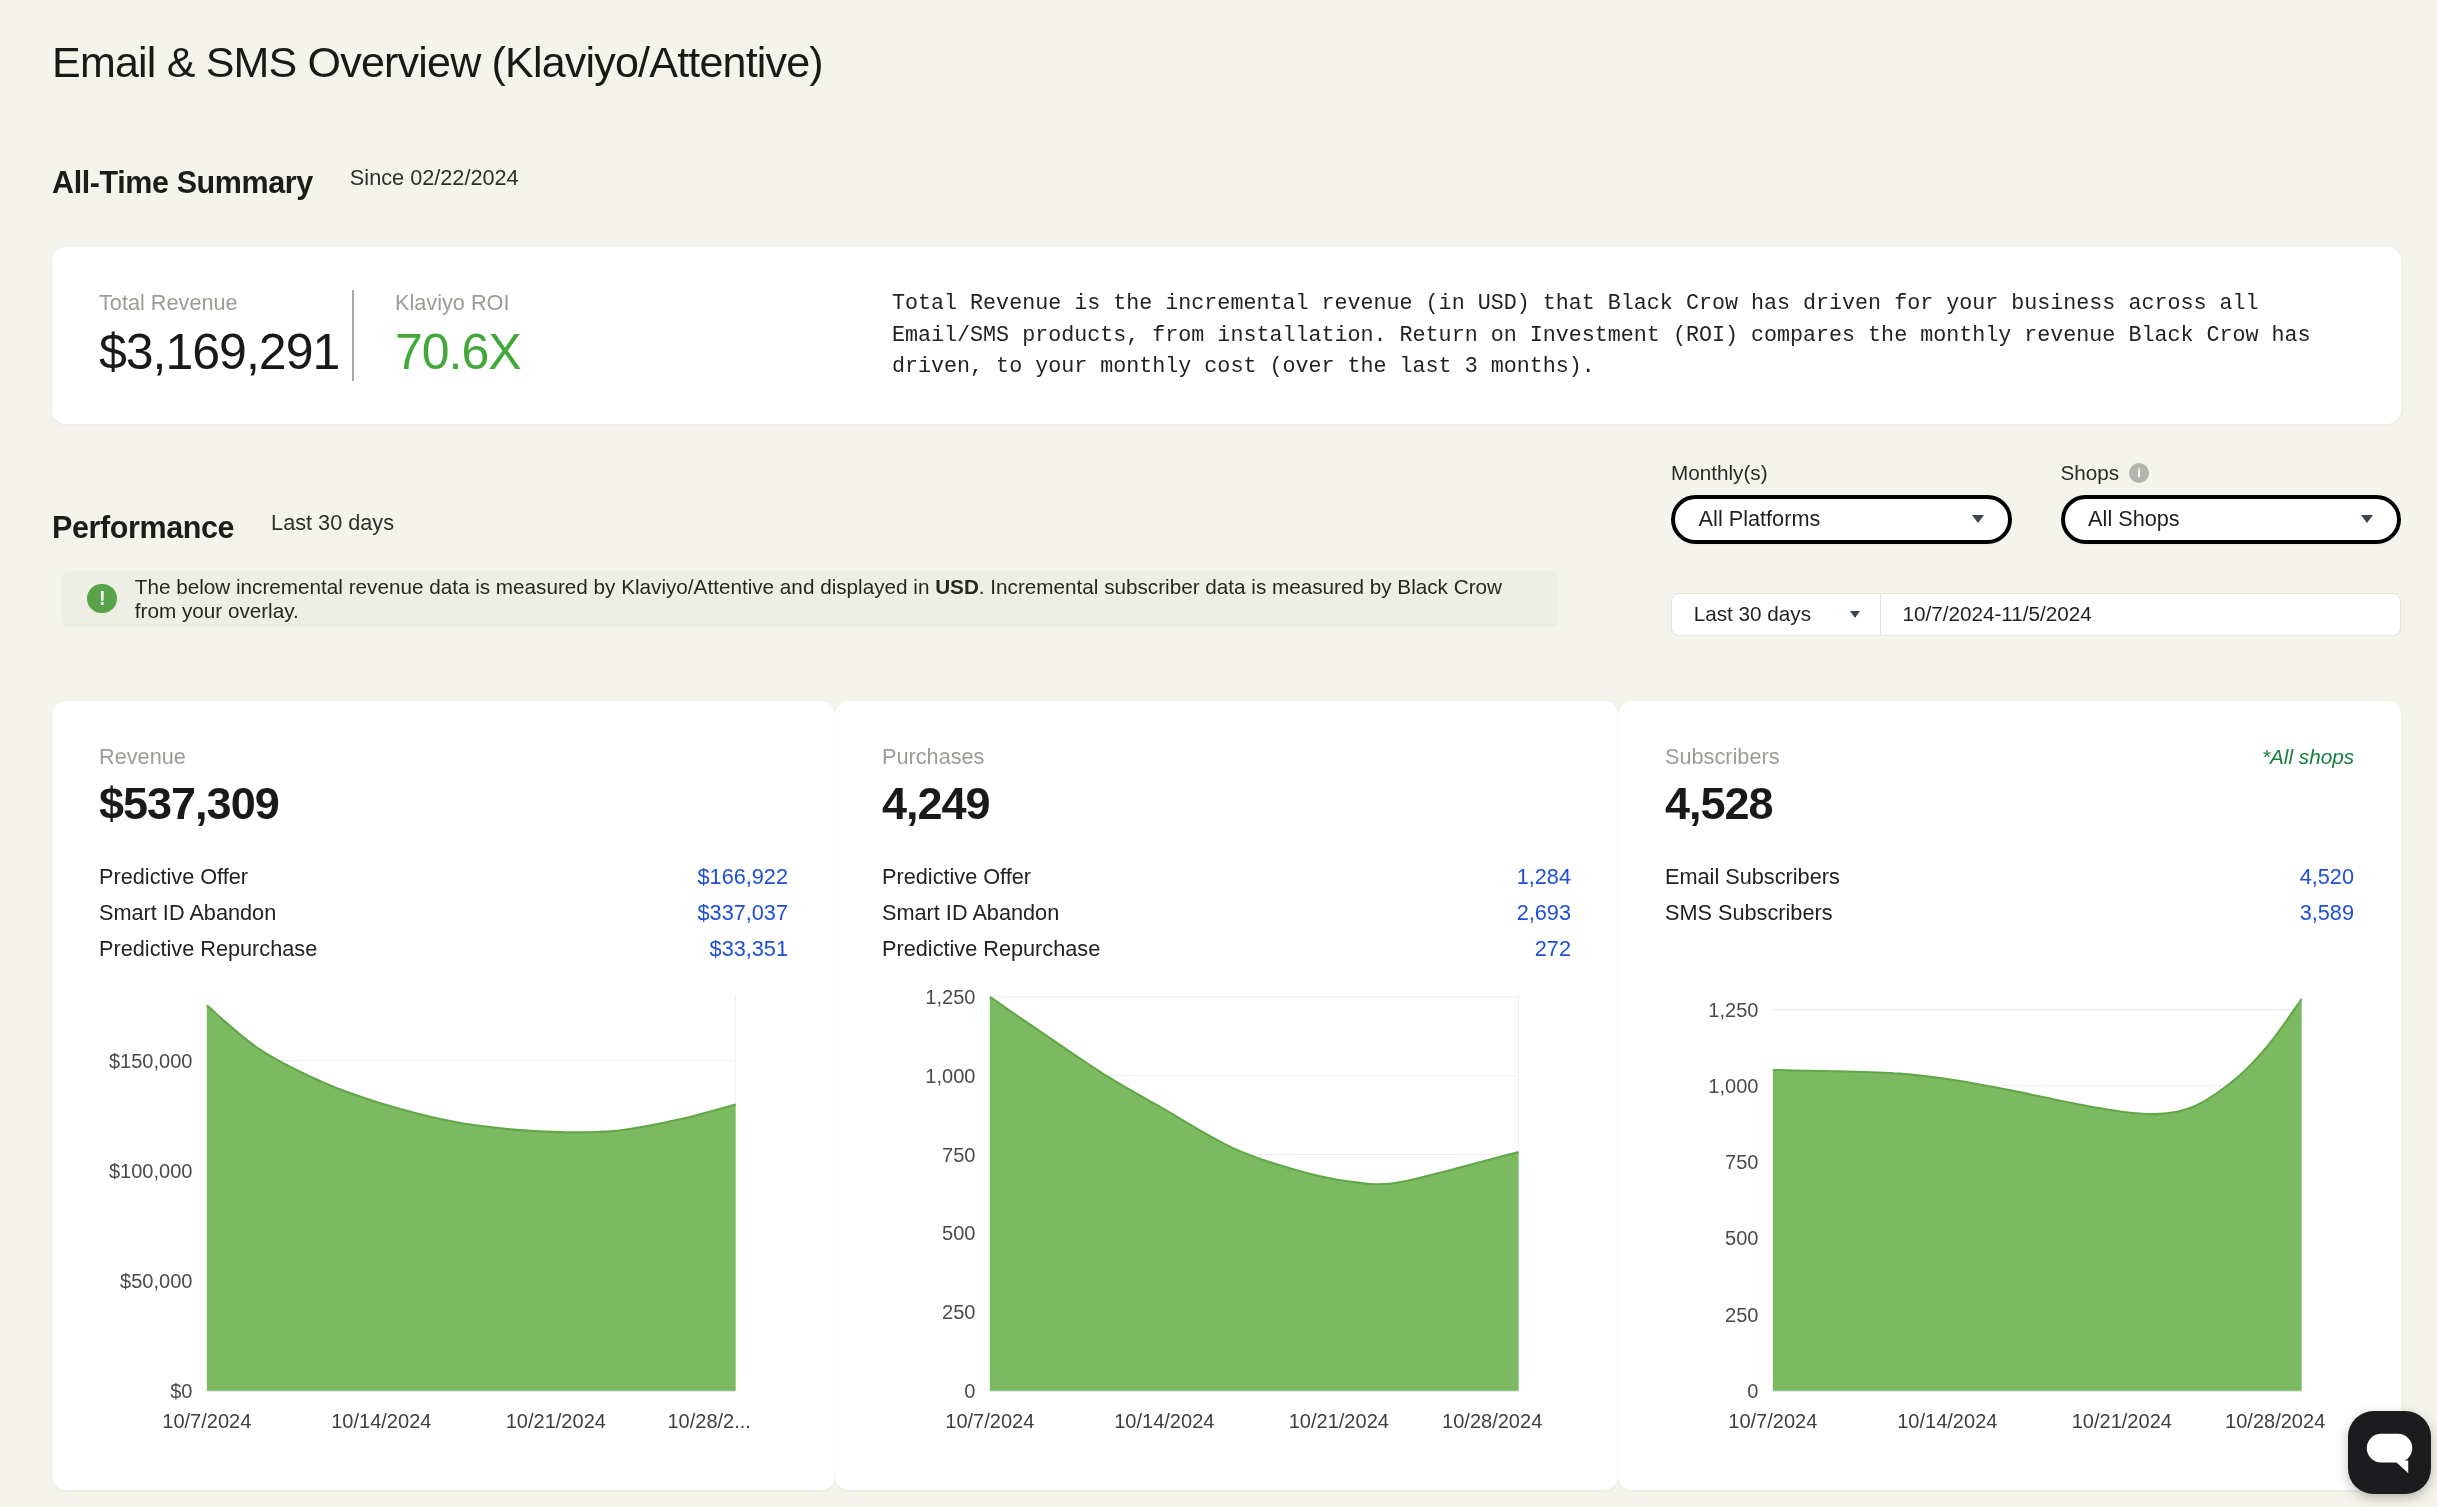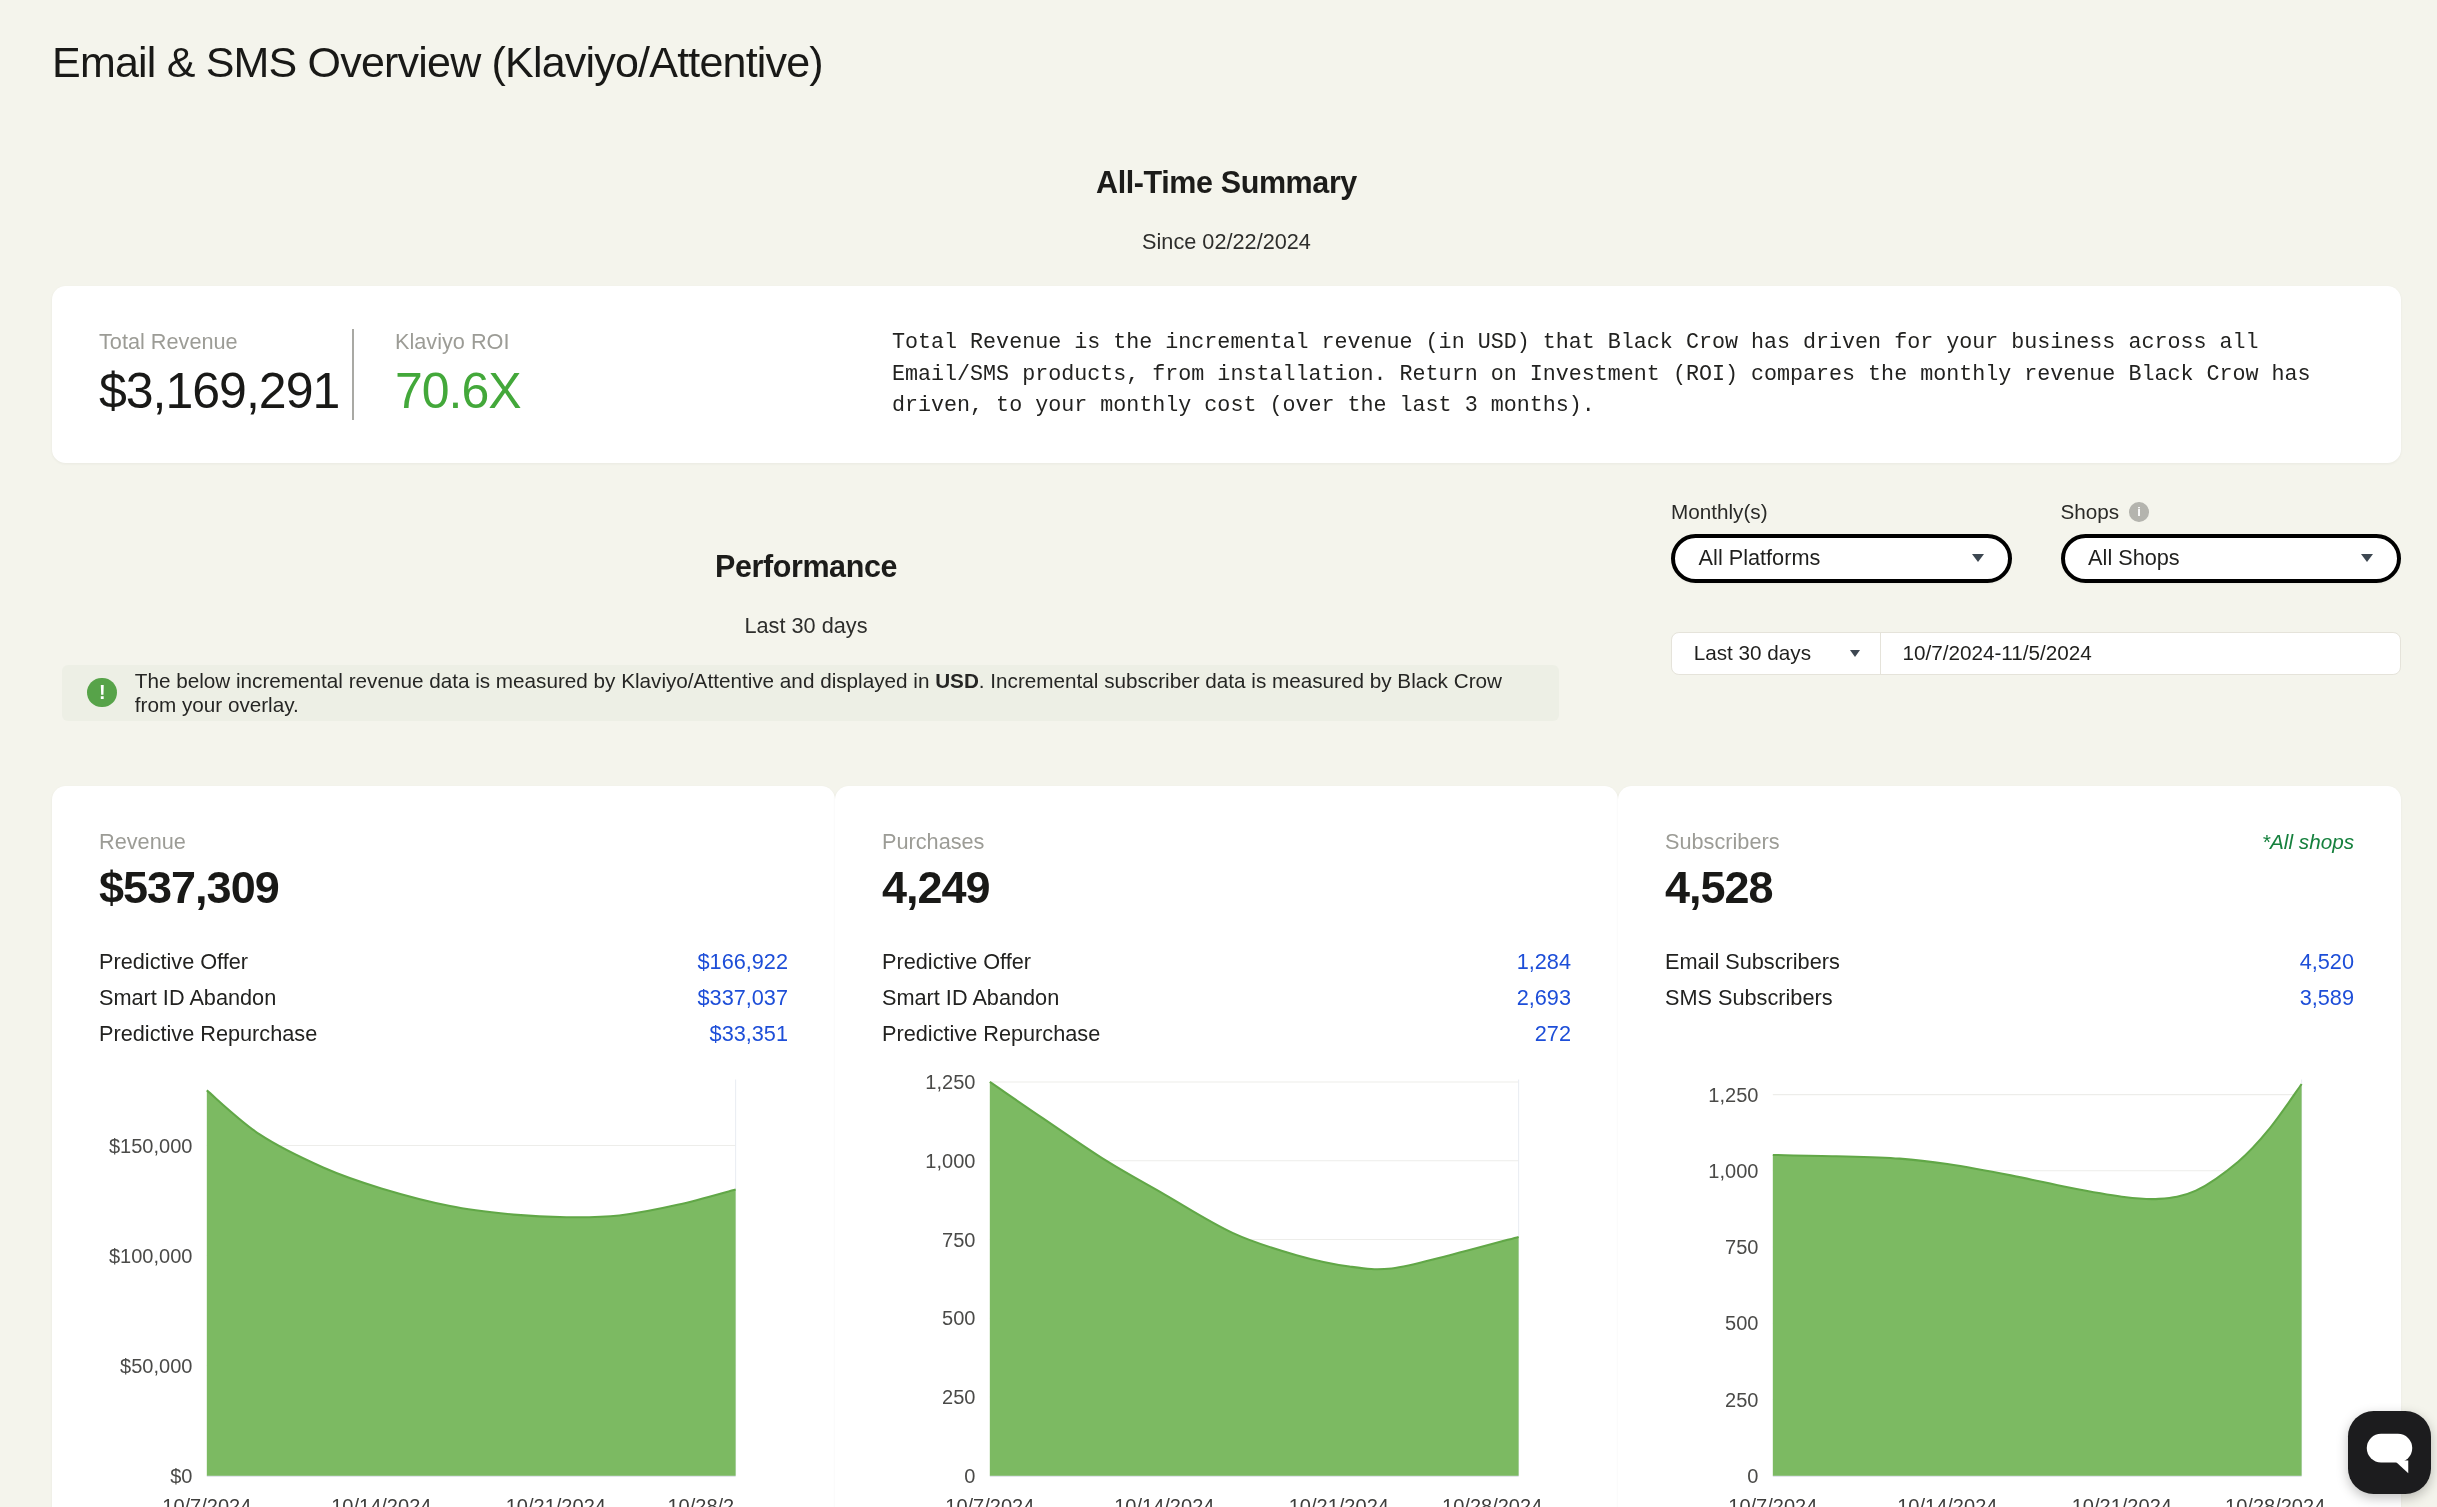--- a/index.html
+++ b/index.html
@@ -13,29 +13,29 @@
   .content { margin-left:52px; width:2349px; }
 
   
   .page-title {
     padding-top:35px;
     font-size:43px; font-weight:500; letter-spacing:-0.8px; color:#191917;
     line-height:55px;
   }
 
   
-  .section-head { display:flex; align-items:center; gap:29px;flex-direction:column; }
+  .section-head { display:flex; align-items:flex-start; gap:37px; }
   .section-head h2 { font-size:30.5px; font-weight:600; letter-spacing:-0.4px; color:#1c1c1a; }
   .section-sub { font-size:21.7px; color:#2e2e2c; }
 
   .alltime-head { margin-top:75px; }
 
   
   .summary-card {
-    margin-top:31px; height:177px; width:100%;
+    margin-top:47px; height:177px; width:100%;
     background:#ffffff; border-radius:13.8px;
     box-shadow:0 1px 3px rgba(40,40,30,0.05);
     display:flex; align-items:center; padding:0 47px;
   }
   .metric-label { font-size:21.7px; color:#9c9c96; }
   .metric-value { margin-top:7.9px; font-size:50px; font-weight:400; letter-spacing:-1px; color:#191917; }
   .metric-value.green { color:var(--accent-green, #43a83a); }
   .metric-1 { width:253px; }
   .metric-2 { padding-left:41px; width:199px; }
   .vdivider { width:2px; height:91px; background:#a9a9a4; }

